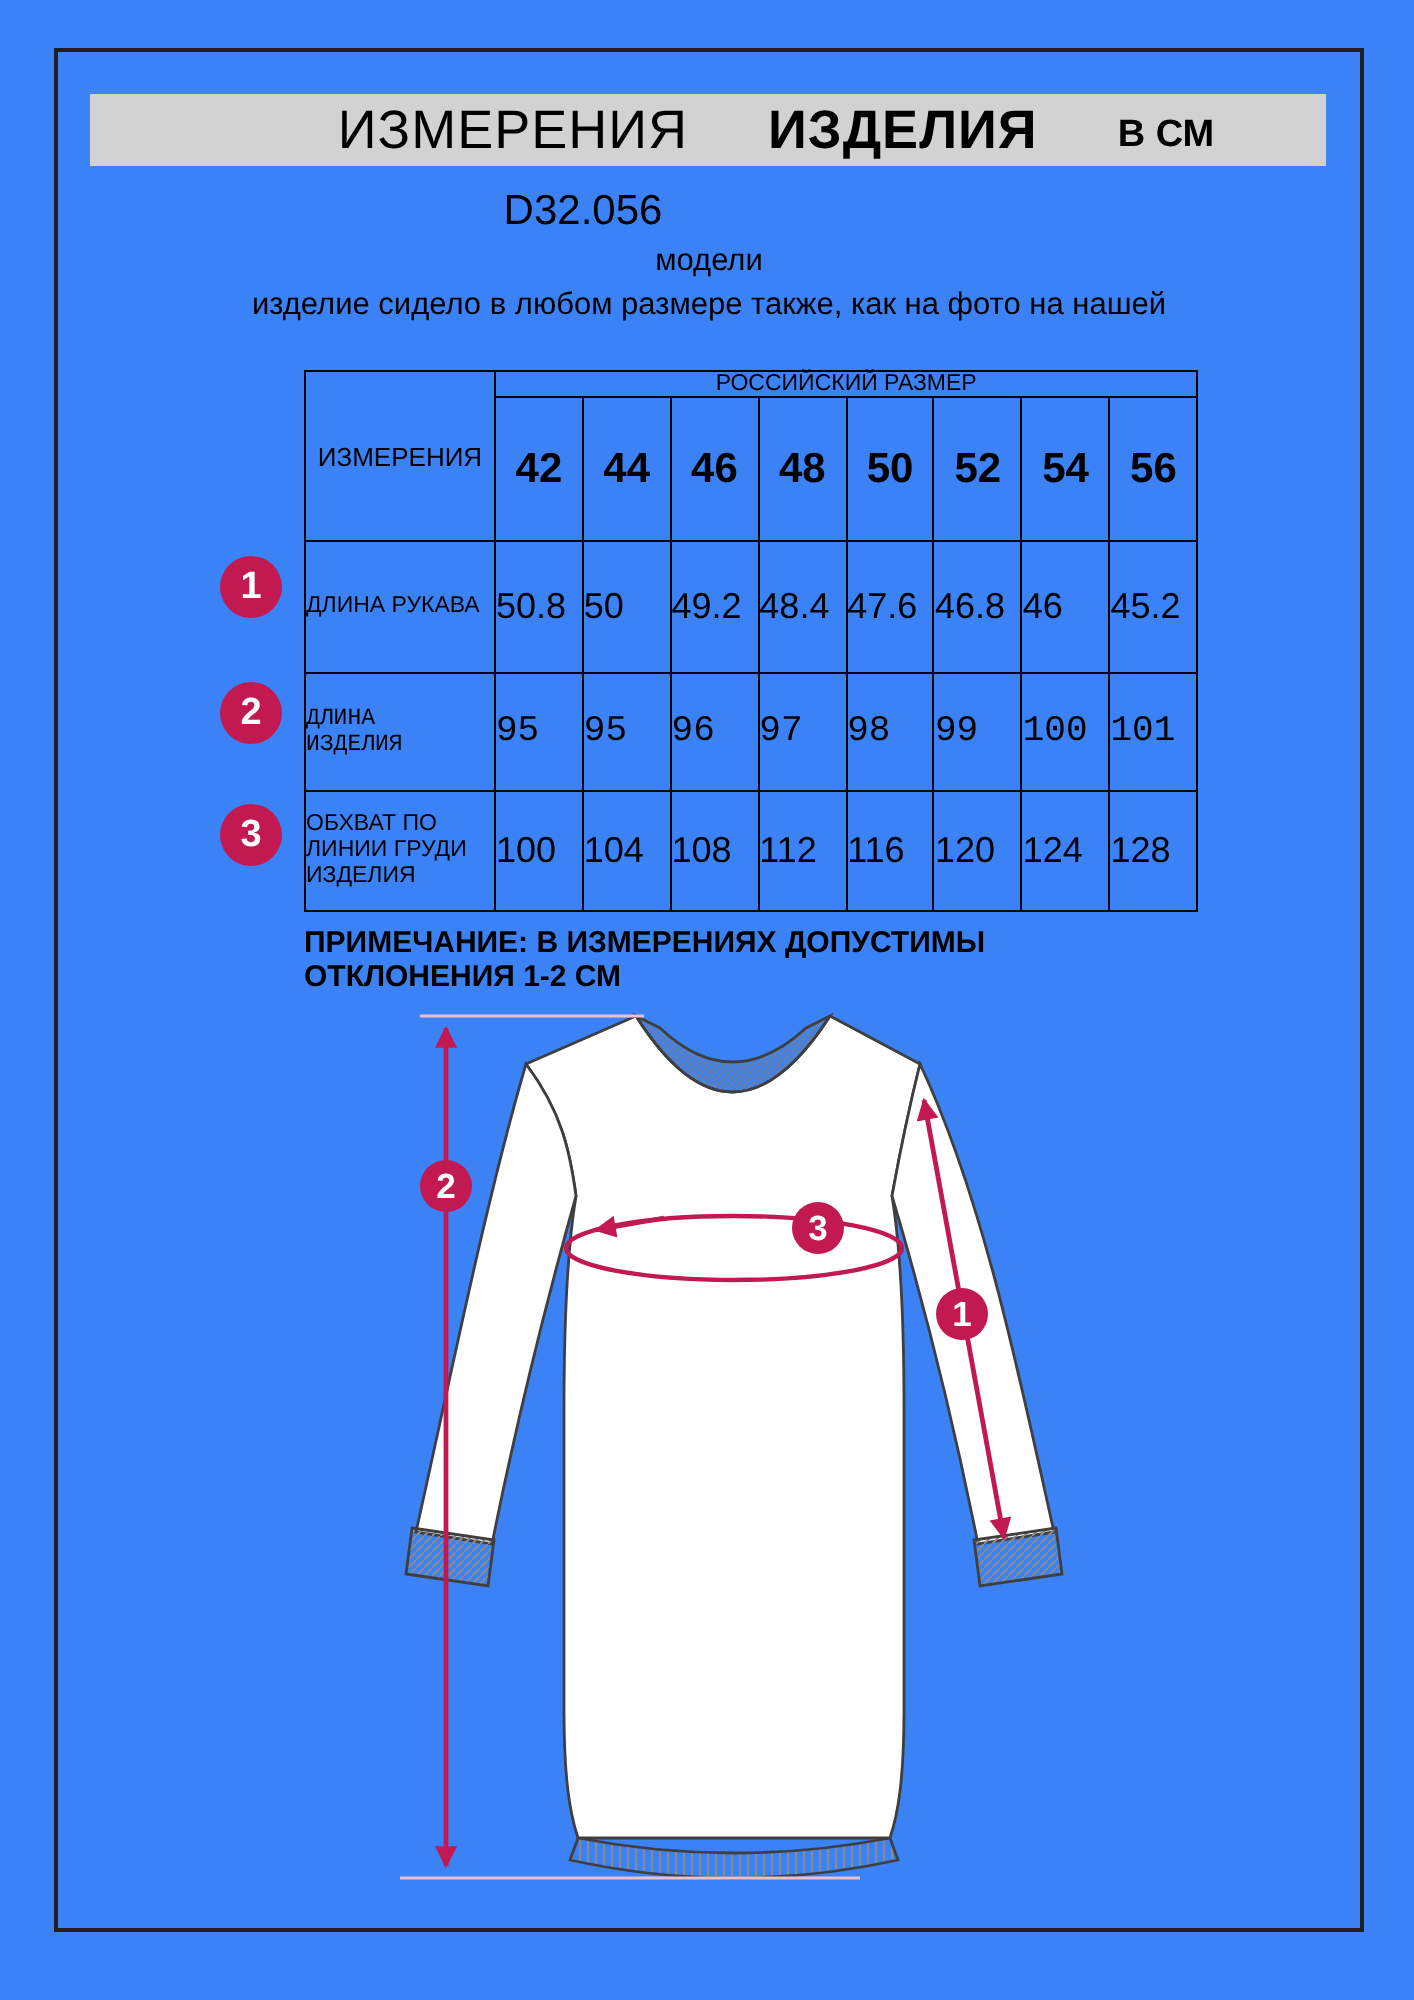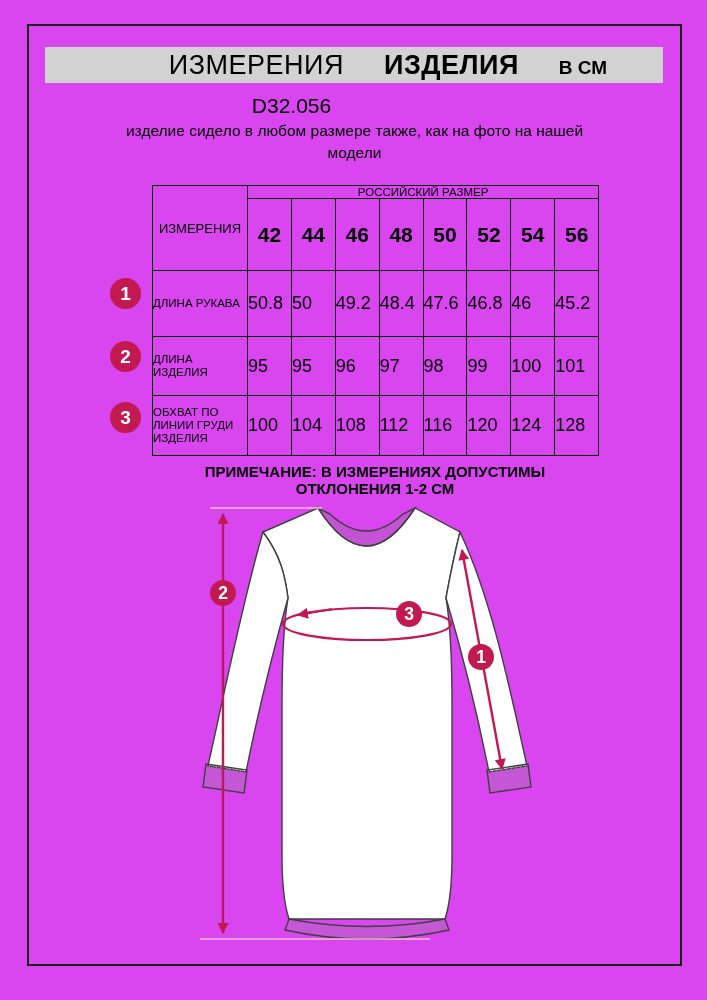--- a/index.html
+++ b/index.html
@@ -1,17 +1,17 @@
 <!DOCTYPE html>
 <html><head>
 <meta charset="utf-8">
 <style>
   html,body { margin:0; padding:0; background:#ffffff; }
   .page {
-    position:relative; width:707px; height:1000px; background:#d946ef;
+    position:relative; width:707px; height:1000px; background:#3b82f6;
     font-family:"Liberation Sans", sans-serif; color:#000; overflow:hidden;
   }
   .frame {
     position:absolute; left:27px; top:24px; width:655px; height:942px;
     border:2px solid #1f1f1f; box-sizing:border-box;
   }
   .header-bar {
     position:absolute; left:45px; top:47px; width:618px; height:36px;
     background:#d2d2d2; display:flex; align-items:center; justify-content:center;
     gap:40px; padding-left:68px; box-sizing:border-box;
@@ -34,28 +34,28 @@
   table.size-table th, table.size-table td {
     border:1px solid #000; vertical-align:middle;
     padding:0; font-weight:normal;
   }
   .cell-corner { font-size:13px; }
   .row-group  { height:13px; }
   .cell-group { font-size:11.5px; }
   .row-sizes  { height:72px;margin-top:20px; }
   .cell-size  { font-size:21px; font-weight:700 !important; }
   .row-m1 { height:66px; }
-  .row-m2 { height:59px; }
+  .row-m2 { height:59px;font-family:Liberation Mono, monospace; }
   .row-m3 { height:60px; }
   .cell-label { font-size:11.5px; line-height:13px; padding:2px; }
   .lbl-line { white-space:nowrap; }
   .cell-value { font-size:18px; }
   .note {
     position:absolute; left:152px; top:463px; width:446px;
-    text-align:center; font-size:15px; font-weight:700;
+    font-size:15px; font-weight:700;
   }
   .badge {
     position:absolute; width:31px; height:31px; border-radius:50%;
     background:#C11950; color:#fff; font-size:19px; font-weight:700;
     display:flex; align-items:center; justify-content:center;
   }
   .badge-r1 { left:110px; top:278px; }
   .badge-r2 { left:110px; top:341px; }
   .badge-r3 { left:110px; top:402px; }
   svg.diagram { position:absolute; left:0; top:0; width:707px; height:1000px; }
@@ -72,22 +72,22 @@
 
   <div class="header-bar">
     <span class="title-regular">ИЗМЕРЕНИЯ</span>
     <span class="title-bold">ИЗДЕЛИЯ</span>
     <span class="title-unit">В СМ</span>
   </div>
 
   <div class="article">D32.056</div>
 
   <div class="description">
+    <div class="desc-line">модели</div>
     <div class="desc-line">изделие сидело в любом размере также, как на фото на нашей</div>
-    <div class="desc-line">модели</div>
   </div>
 
   <table class="size-table">
     <colgroup>
       <col style="width:95px">
       <col style="width:43.9px">
         <col style="width:43.9px">
         <col style="width:43.9px">
         <col style="width:43.9px">
       <col style="width:43.9px">

